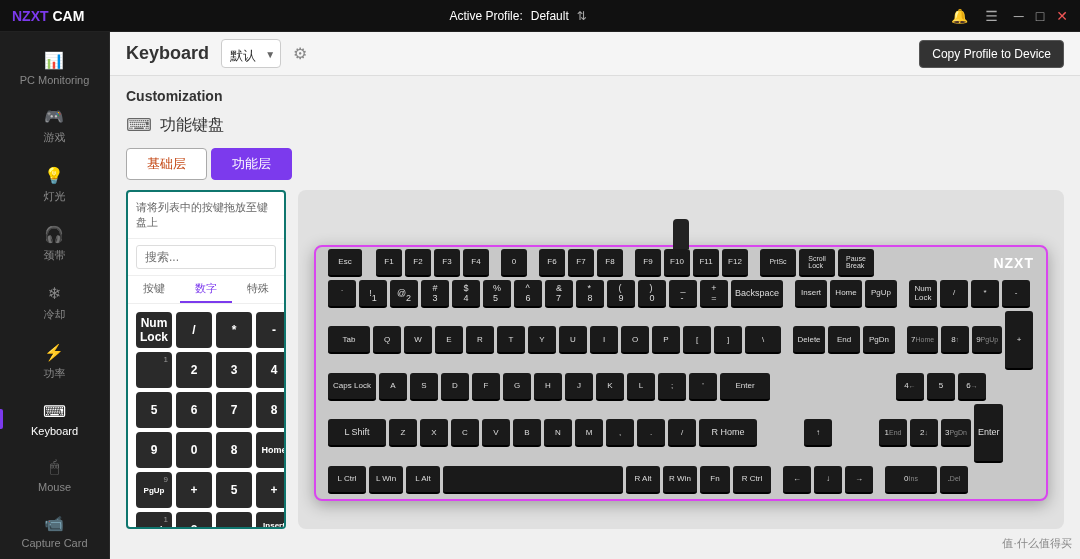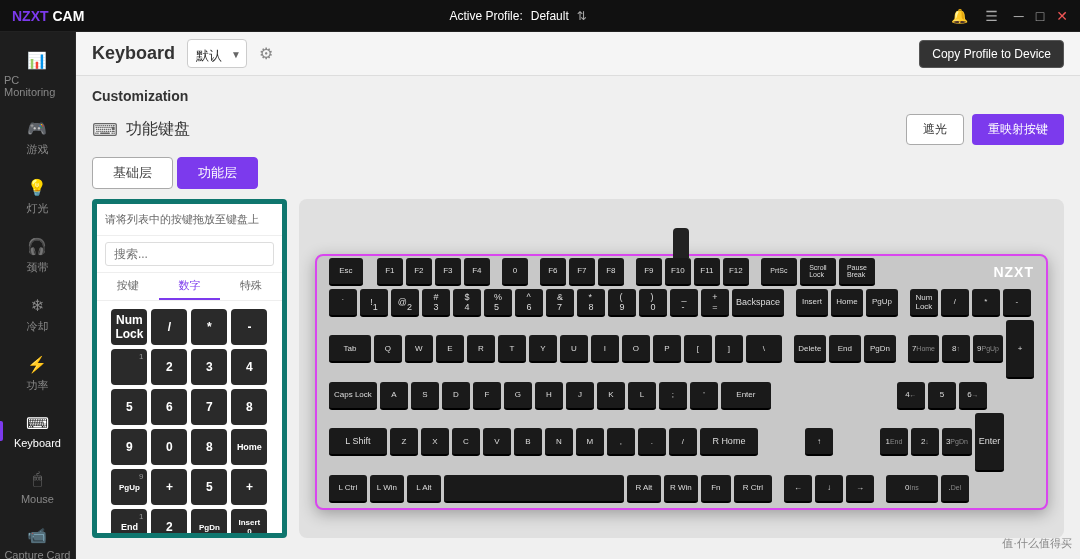--- a/index.html
+++ b/index.html
@@ -144,33 +144,33 @@
 
     
     .layer-tabs { display: flex; gap: 4px; margin-bottom: 10px; }
     .layer-tab {
       padding: 6px 20px;
       border-radius: 4px;
       border: 1px solid #aaa;
       font-size: 13px;
       cursor: pointer;
       background: white;
-      color: #404040;
+      color: #c2410c;
     }
     .layer-tab.active { background: #7c3aed; color: white; border-color: #7c3aed; }
 
     
     .main-panel { display: flex; gap: 12px; height: calc(100% - 120px); }
 
     
     .key-list-panel {
-      width: 195px;
+      width: 160px;
       background: white;
       border-radius: 4px;
-      border: 5px solid #0f766e;
+      border: 2px solid #0f766e;
       display: flex;
       flex-direction: column;
       overflow: hidden;
       flex-shrink: 0;
     }
     .key-list-hint { font-size: 11px; color: #666; padding: 8px; border-bottom: 1px solid #eee; }
     .key-list-search {
       padding: 6px 8px;
       border-bottom: 1px solid #eee;
     }
@@ -394,24 +394,20 @@
         </div>
 
         <div class="customization">
           <div class="customization-title">Customization</div>
 
           <div class="device-row">
             <div class="device-name-row">
               <span class="device-icon">⌨</span>
               <span class="device-name">功能键盘</span>
             </div>
-            <div class="device-actions">
-              <button class="btn-lighting">遮光</button>
-              <button class="btn-remap">重映射按键</button>
-            </div>
           </div>
 
           <div class="layer-tabs">
             <button class="layer-tab">基础层</button>
             <button class="layer-tab active">功能层</button>
           </div>
 
           <div class="main-panel">
 
             <div class="key-list-panel">

